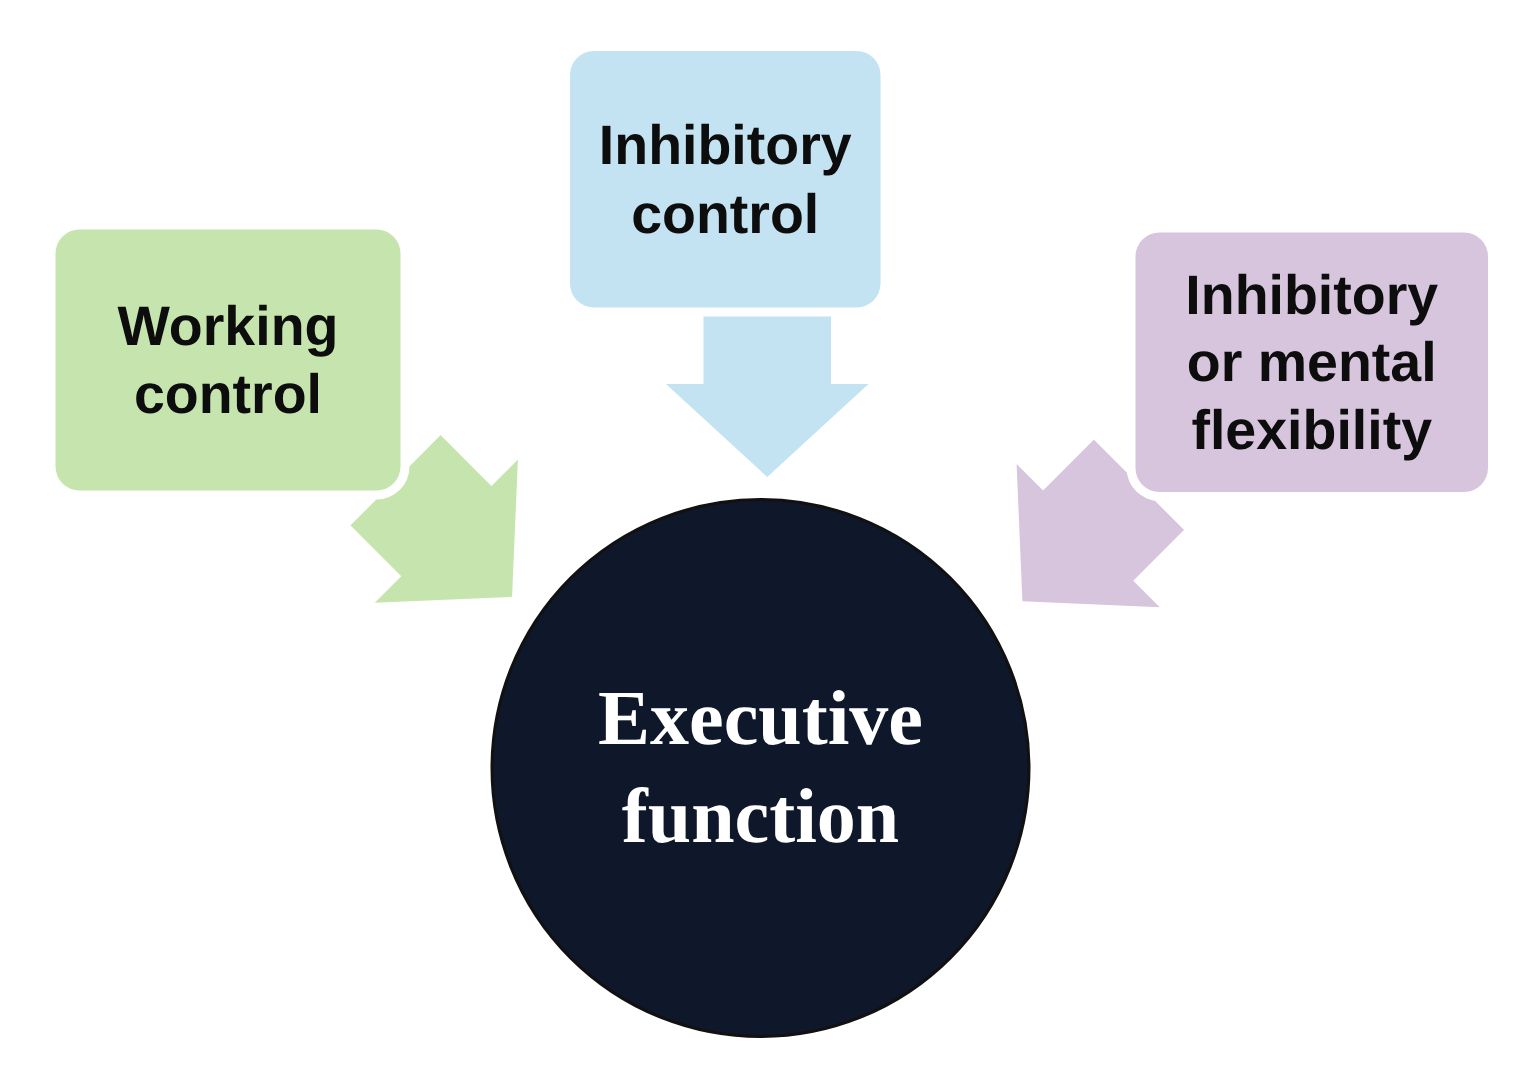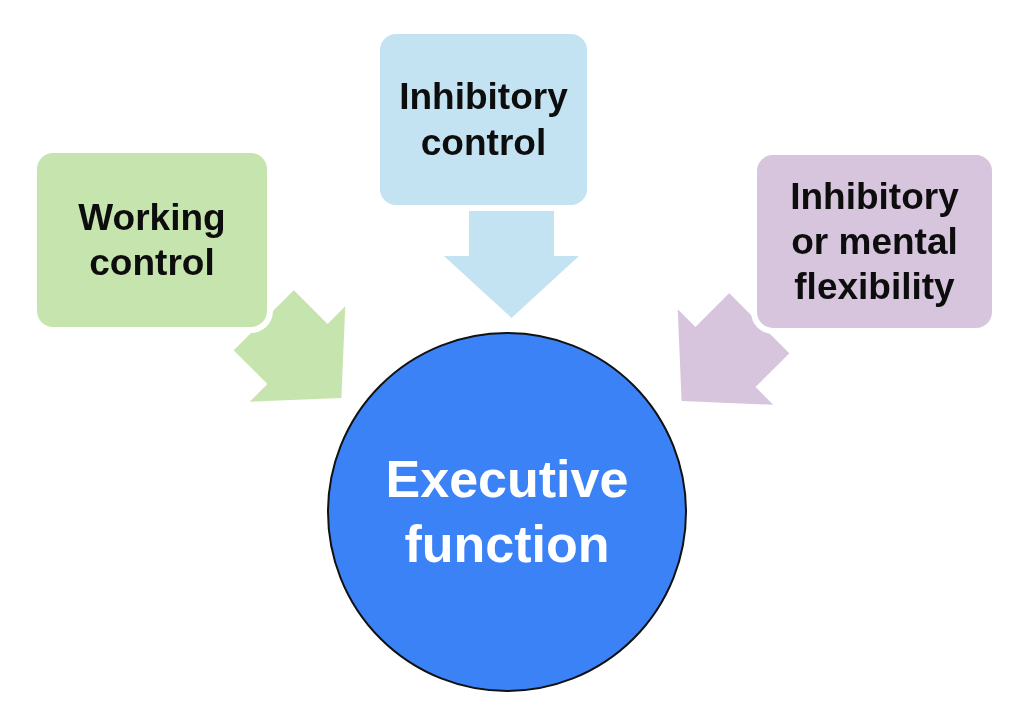--- a/index.html
+++ b/index.html
@@ -92,18 +92,18 @@
     <span>Inhibitory
 control</span>
   </div>
 
   <div class="box box-cognitive" style="background: rgb(214, 197, 221);">
     <span>Inhibitory
 or mental
 flexibility</span>
   </div>
 
-  <div class="circle" style="background: #3b82f6;">
+  <div class="circle" style="background: #0f172a; font-family: Liberation Serif, serif;">
     <span>Executive
 function</span>
   </div>
 
 </div>
 
 </body></html>

